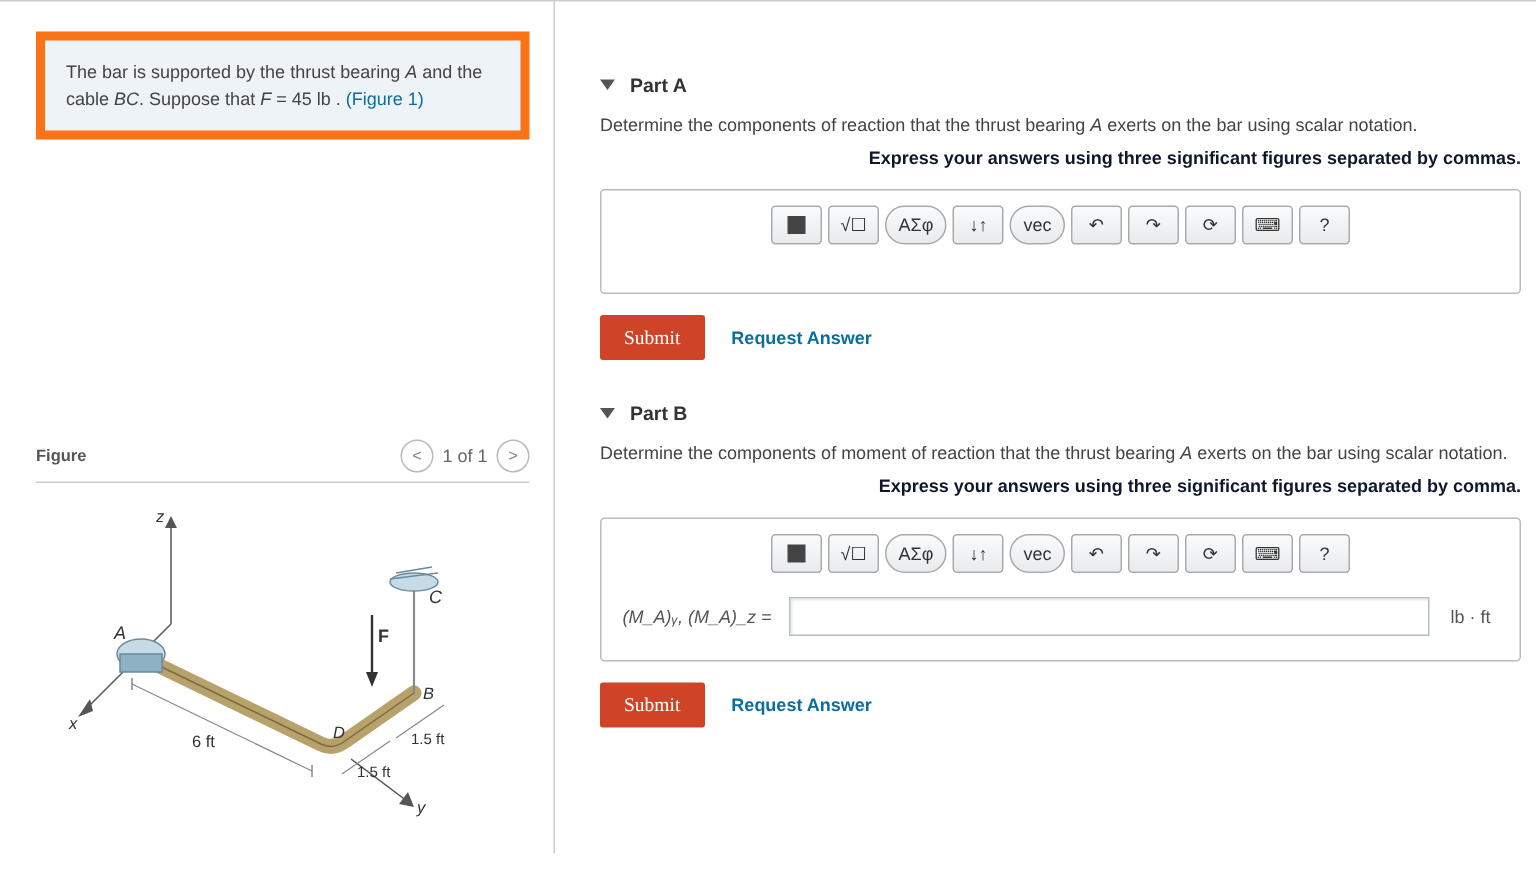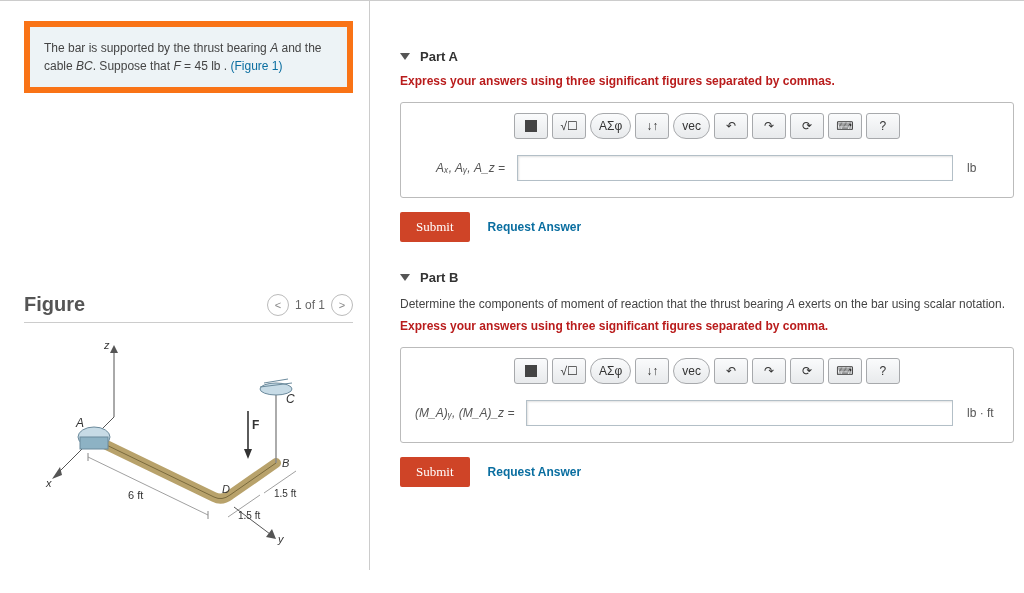--- a/index.html
+++ b/index.html
@@ -38,21 +38,21 @@
   }
   .intro .figlink { color: #0a6ea0; }
   .figheader {
     display: flex;
     align-items: center;
     justify-content: space-between;
     margin-top: 200px;
     border-bottom: 1px solid #ccc;
     padding-bottom: 6px;
   }
-  .figheader .figtitle { font-weight: bold; font-size: 20px; color: #555; }
+  .figheader .figtitle { font-weight: bold; font-size: 11px; color: #555; }
   .pager { display: flex; align-items: center; gap: 6px; }
   .navbtn {
     width: 22px; height: 22px; border: 1px solid #bbb; border-radius: 50%;
     display: flex; align-items: center; justify-content: center;
     font-size: 11px; color: #888; background: #fff;
   }
   .pager span { font-size: 12px; color: #666; }
   .figimg { margin-top: 14px; }
   .part { margin-bottom: 24px; }
   .parthead {
@@ -60,21 +60,21 @@
     font-weight: bold; font-size: 13px; color: #333;
     margin-bottom: 10px;
     margin-top: 28px;
   }
   .parthead .caret {
     width: 0; height: 0; border-left: 5px solid transparent;
     border-right: 5px solid transparent; border-top: 7px solid #555;
   }
   .desc { font-size: 12px; color: #444; margin: 10px 0 6px 0; line-height: 1.5; }
   .desc .var { font-style: italic; }
-  .instruct { font-weight: bold; font-size: 12px; color: #b91c1c; margin-bottom: 14px; }
+  .instruct { font-weight: bold; font-size: 12px; color: #0f172a; margin-bottom: 14px; text-align: right; }
   .answerbox {
     border: 1px solid #bbb;
     border-radius: 3px;
     padding: 10px 14px 16px 14px;
     background: #fff;
   }
   .toolbar {
     display: flex; gap: 4px; justify-content: center;
     margin-bottom: 16px;
   }
@@ -175,42 +175,40 @@
         </svg>
       </div>
     </div>
 
     <div class="right">
 
       <div class="part">
         <div class="parthead">
           <div class="caret"></div>
           <span>Part A</span>
+        </div>
+        <div class="desc">
+          <span>Determine the components of reaction that the thrust bearing </span><span class="var">A</span><span> exerts on the bar using scalar notation.</span>
         </div>
         <div class="instruct">Express your answers using three significant figures separated by commas.</div>
 
         <div class="answerbox">
           <div class="toolbar">
             <div class="tbtn sq">
                 <span class="rect"></span>
               </div>
             <div class="tbtn sq">√☐</div>
             <div class="tbtn wide">ΑΣφ</div>
             <div class="tbtn sq">↓↑</div>
             <div class="tbtn wide">vec</div>
             <div class="tbtn sq">↶</div>
             <div class="tbtn sq">↷</div>
             <div class="tbtn sq">⟳</div>
             <div class="tbtn sq">⌨</div>
             <div class="tbtn sq">?</div>
-          </div>
-          <div class="inputrow">
-            <div class="lhs">Aₓ, Aᵧ, A_z =</div>
-            <input class="txtin" type="text" style="">
-            <div class="unit">lb</div>
           </div>
         </div>
         <div class="actions">
           <button class="submit">Submit</button>
           <a class="req">Request Answer</a>
         </div>
       </div>
 
       <div class="part">
         <div class="parthead">

